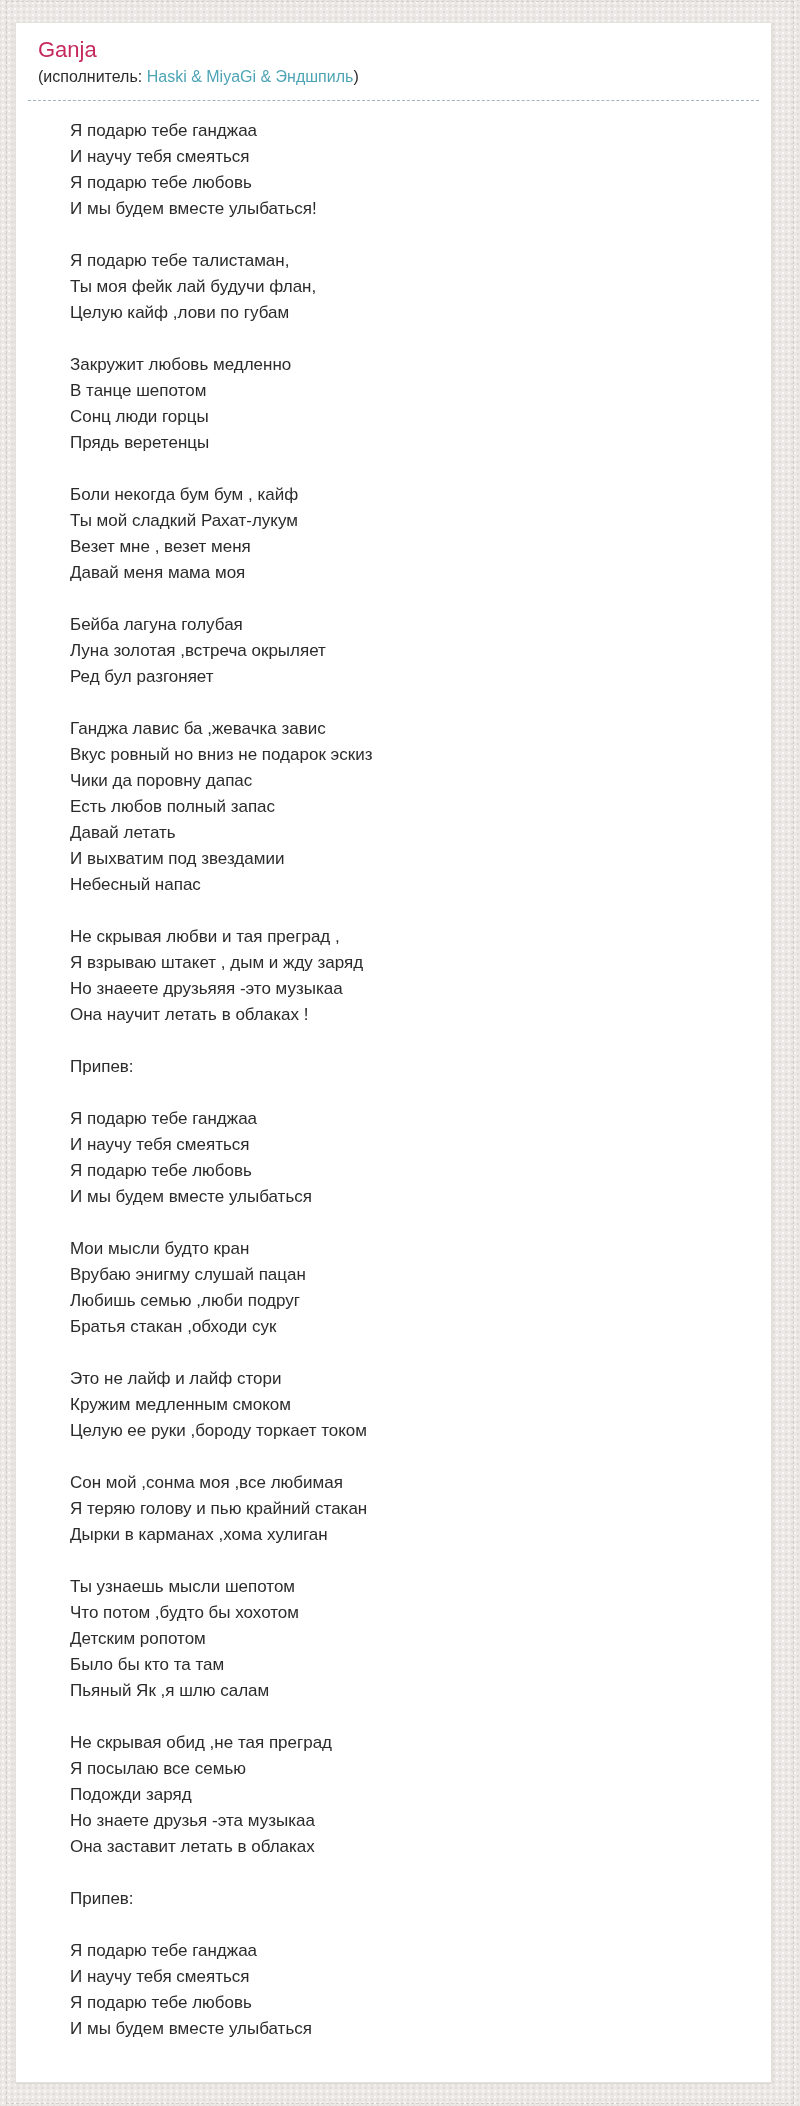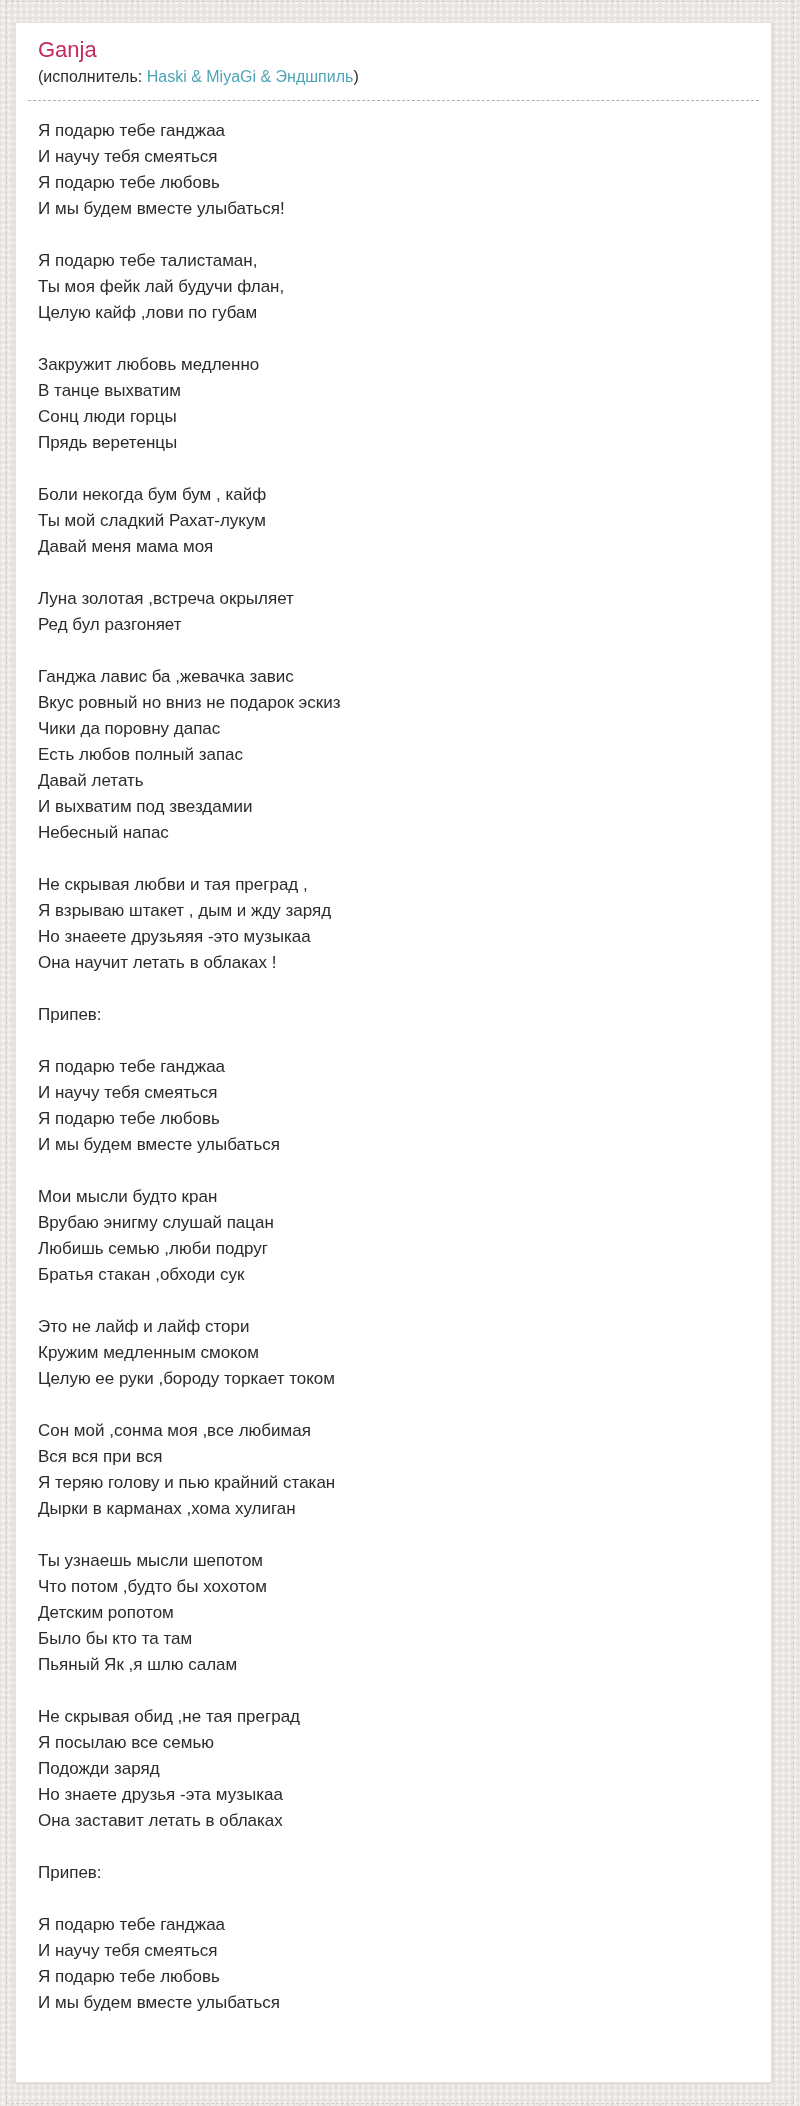--- a/index.html
+++ b/index.html
@@ -51,21 +51,21 @@
     text-decoration: none;
     cursor: pointer;
   }
   .lyrics {
     padding: 17px 0 0 10px;
     font-size: 17px;
     line-height: 26px;
     color: var(--text-color, #2b2b2b);
   }
   .stanza { margin-bottom: 26px; }
-  .line { white-space: pre-wrap; min-height: 26px; }
+  .line { white-space: pre-wrap; min-height: 26px; margin-left: 32px; }
 </style>
 </head>
 <body>
 
 <div class="page-frame"></div>
 
 <div class="card">
   <div class="card-inner">
 
     <div class="header">
@@ -82,30 +82,32 @@
           <div class="line">Я подарю тебе любовь</div>
           <div class="line">И мы будем вместе улыбаться!</div>
         </div>
         <div class="stanza">
           <div class="line">Я подарю тебе талистаман,</div>
           <div class="line">Ты моя фейк лай будучи флан,</div>
           <div class="line">Целую кайф ,лови по губам</div>
         </div>
         <div class="stanza">
           <div class="line">Закружит любовь медленно</div>
-          <div class="line">В танце выхватим</div>
+          <div class="line">В танце шепотом</div>
           <div class="line">Сонц люди горцы</div>
           <div class="line">Прядь веретенцы</div>
         </div>
         <div class="stanza">
           <div class="line">Боли некогда бум бум , кайф</div>
           <div class="line">Ты мой сладкий Рахат-лукум</div>
+          <div class="line">Везет мне , везет меня</div>
           <div class="line">Давай меня мама моя</div>
         </div>
         <div class="stanza">
+          <div class="line">Бейба лагуна голубая</div>
           <div class="line">Луна золотая ,встреча окрыляет</div>
           <div class="line">Ред бул разгоняет</div>
         </div>
         <div class="stanza">
           <div class="line">Ганджа лавис ба ,жевачка завис</div>
           <div class="line">Вкус ровный но вниз не подарок эскиз</div>
           <div class="line">Чики да поровну дапас</div>
           <div class="line">Есть любов полный запас</div>
           <div class="line">Давай летать</div>
           <div class="line">И выхватим под звездамии</div>
@@ -132,21 +134,20 @@
           <div class="line">Любишь семью ,люби подруг</div>
           <div class="line">Братья стакан ,обходи сук</div>
         </div>
         <div class="stanza">
           <div class="line">Это не лайф и лайф стори</div>
           <div class="line">Кружим медленным смоком</div>
           <div class="line">Целую ее руки ,бороду торкает током</div>
         </div>
         <div class="stanza">
           <div class="line">Сон мой ,сонма моя ,все любимая</div>
-          <div class="line">Вся вся при вся</div>
           <div class="line">Я теряю голову и пью крайний стакан</div>
           <div class="line">Дырки в карманах ,хома хулиган</div>
         </div>
         <div class="stanza">
           <div class="line">Ты узнаешь мысли шепотом</div>
           <div class="line">Что потом ,будто бы хохотом</div>
           <div class="line">Детским ропотом</div>
           <div class="line">Было бы кто та там</div>
           <div class="line">Пьяный Як ,я шлю салам</div>
         </div>

